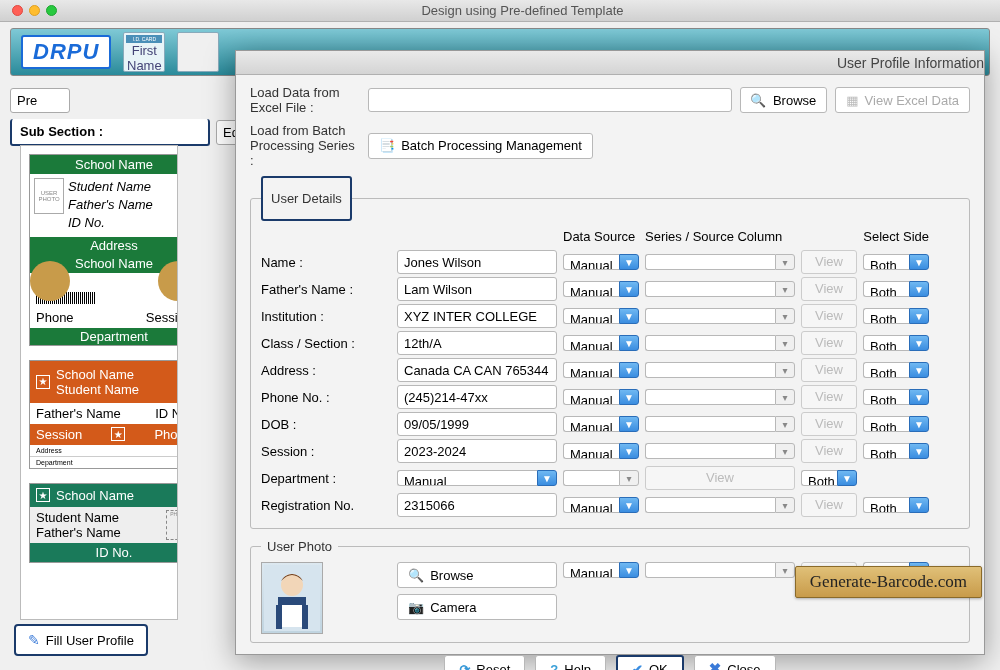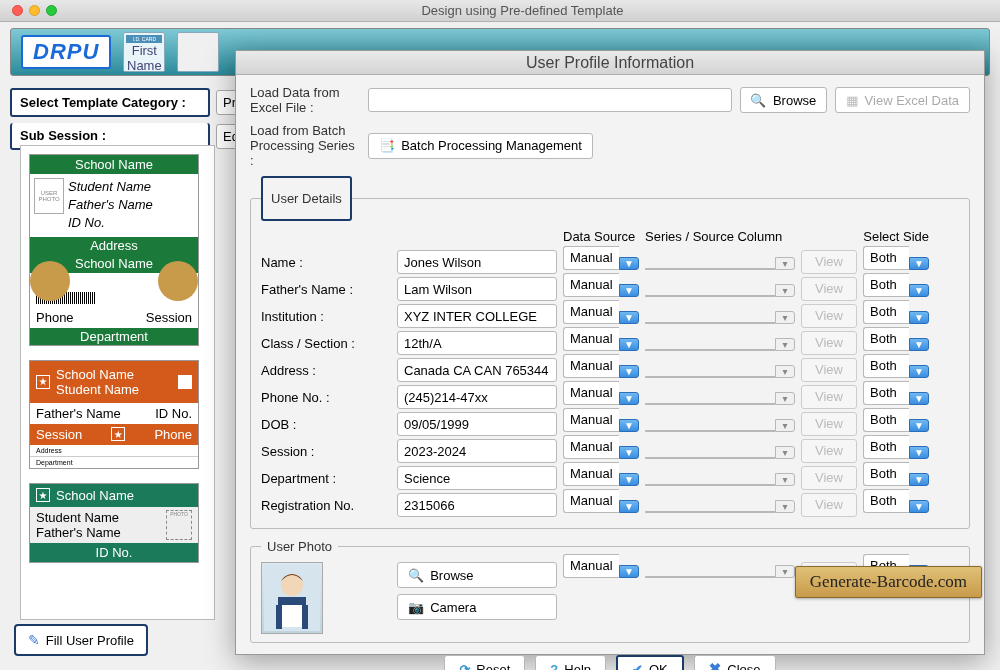--- a/index.html
+++ b/index.html
@@ -18,21 +18,21 @@
 .header-banner { margin: 6px 10px; height: 48px; background: linear-gradient(180deg,#7fc9d6,#2a8a9a); border: 1px solid #888; border-radius: 3px; display: flex; align-items: center; padding: 0 10px; gap: 12px; }
 .logo { background: #fff; color: #1a6bd8; font-weight: 900; font-style: italic; font-size: 22px; padding: 2px 10px; border: 2px solid #1a6bd8; border-radius: 3px; letter-spacing: 1px; }
 .idcard-mini { width: 42px; height: 40px; background: #e8f4f8; border: 1px solid #8ab; border-radius: 2px; font-size: 6px; padding: 2px; overflow: hidden; color:#447; }
 .idcard-mini .hdr { background:#4a8fb8; color:#fff; text-align:center; padding:1px 0; font-size:5px; }
 
 .category-bar { margin: 0 10px; padding: 6px 0; display: flex; flex-direction: column; gap: 6px; }
 .cat-row { display: flex; align-items: center; gap: 6px; }
 .cat-label { width: 200px; font-weight: bold; background:#fff; border:2px solid #1a3a6a; border-radius:3px; padding:5px 8px; }
 .cat-sel { background:#fff; border:1px solid #aaa; border-radius:3px; padding:4px 6px; width:60px; overflow:hidden; }
 
-.templates-panel { position: absolute; left: 20px; top: 145px; width: 195px; bottom: 50px; background: #fff; border: 1px solid #bbb; overflow-y: auto; padding: 8px; }
+.templates-panel { position: absolute; left: 20px; top: 145px; width: 158px; bottom: 50px; background: #fff; border: 1px solid #bbb; overflow-y: auto; padding: 8px; }
 .tpl { width: 170px; margin-bottom: 14px; }
 .tpl-card { border:1px solid #999; font-size:8px; }
 .tpl1-top { background:#1b7a3a; color:#fff; text-align:center; padding:2px; }
 .tpl1-mid { display:flex; padding:4px; gap:4px; background:#fff; }
 .tpl1-photo { width:30px; height:36px; border:1px solid #aaa; display:flex; align-items:center; justify-content:center; font-size:6px; text-align:center; color:#888; }
 .tpl1-lines { flex:1; font-size:7px; font-style:italic; line-height:1.4; }
 .tpl1-addr { background:#1b7a3a; color:#fff; text-align:center; padding:1px; }
 .tpl1-bar { padding:3px 6px; font-size:7px; display:flex; align-items:center; gap:4px; }
 .barcode { display:inline-block; width:60px; height:12px; background: repeating-linear-gradient(90deg,#000 0 1px,#fff 1px 2px); }
 .tpl1-dept { background:#1b7a3a; color:#fff; text-align:center; padding:1px; }
@@ -51,21 +51,21 @@
 .tpl3-mid { background:#eee; padding:3px 6px; font-size:7px; display:flex; justify-content:space-between; }
 .tpl3-photo { width:26px; height:30px; border:1px dashed #888; font-size:5px; text-align:center; color:#888; }
 .tpl3-id { background:#1a7a5a; color:#fff; text-align:center; padding:2px; }
 
 .fill-btn-wrap { position:absolute; left:14px; bottom:14px; }
 .pill-btn { background:#fff; border:2px solid #1a3a6a; border-radius:4px; padding:6px 12px; display:inline-flex; align-items:center; gap:6px; font-size:13px; cursor:pointer; }
 .pill-btn .ic { color:#3a7ad8; font-size:14px; }
 
 
 .dialog { position:absolute; left:235px; top:50px; width:750px; height:605px; background:#f3f3f3; border:1px solid #999; box-shadow:0 6px 28px rgba(0,0,0,.35); }
-.dialog-title { height:24px; background:linear-gradient(#eaeaea,#d4d4d4); border-bottom:1px solid #b0b0b0; text-align:center; line-height:24px; font-size:16px; color:#444; }
+.dialog-title { height:24px; background:linear-gradient(#eaeaea,#d4d4d4); border-bottom:1px solid #b0b0b0; text-align:right; line-height:24px; font-size:14px; color:#444; }
 .dialog-body { padding:10px 14px; }
 
 .row { display:flex; align-items:center; gap:8px; margin-bottom:8px; }
 .lbl { width:110px; color:#333; }
 .txt-long { flex:1; height:24px; background:#fff; border:1px solid #b8b8b8; border-radius:3px; padding:0 6px; }
 .btn { background:#fff; border:1px solid #b8b8b8; border-radius:3px; padding:4px 10px; display:inline-flex; align-items:center; gap:6px; cursor:pointer; height:26px; }
 .btn .blue-ic { color:#2a7ad8; font-weight:bold; }
 .btn.dis { color:#aaa; }
 .btn.dis .ic { color:#bbb; }
 
@@ -74,21 +74,21 @@
 .user-details-legend { border:2px solid #1a3a6a; border-radius:3px; padding:13px 8px; background:#f3f3f3; }
 
 .grid-head, .grid-row { display:grid; grid-template-columns: 130px 160px 76px 150px 56px 66px; gap:6px; align-items:center; }
 .grid-head { font-weight:normal; margin-bottom:6px; } 
 .grid-row { margin-bottom:3px; }
 .gh-ds { text-align:left; }
 .gh-se { text-align:left; }
 .gh-ss { text-align:right; }
 
 .inp { height:24px; background:#fff; border:1px solid #b8b8b8; border-radius:3px; padding:0 6px; width:100%; }
-.sel { display:flex; height:16px;align-items:flex-end; }
+.sel { display:flex; height:16px; }
 .sel .selbox { flex:1; background:#fff; border:1px solid #b8b8b8; border-right:none; border-radius:3px 0 0 3px; padding:0 6px; line-height:22px; overflow:hidden; }
 .sel .selarr { width:20px; background:linear-gradient(#6fb8f2,#3a8de0); border:1px solid #2a6db8; border-radius:0 3px 3px 0; color:#fff; display:flex; align-items:center; justify-content:center; font-size:10px; }
 .sel.plain .selarr { background:#f0f0f0; border-color:#b8b8b8; color:#888; }
 .viewbtn { height:24px; border:1px solid #ccc; border-radius:3px; background:#f6f6f6; color:#bbb; text-align:center; line-height:22px; cursor:default; }
 
 .photo-fs { margin-top:10px; }
 .photo-row { display:grid; grid-template-columns: 130px 160px 76px 150px 56px 66px; gap:6px; align-items:flex-start; }
 .photo-box { width:62px; height:72px; border:1px solid #aaa; background:linear-gradient(180deg,#dce8f0,#c0d4e0); display:flex; align-items:center; justify-content:center; overflow:hidden; }
 .photo-svg { width:56px; height:66px; }
 .photo-btns { display:flex; flex-direction:column; gap:6px; }
@@ -118,25 +118,24 @@
     <div class="logo">DRPU</div>
     <div class="idcard-mini">
       <div class="hdr">I.D. CARD</div>
       <div style="text-align:center;">First Name</div>
     </div>
     <div class="idcard-mini" style="background:#f0f0f0;"></div>
   </div>
 
   <div class="category-bar">
     <div class="cat-row">
-      <div class="cat-label">Select Template Category :</div>
       <div class="cat-sel">Pre</div>
     </div>
     <div class="cat-row">
-      <div class="cat-label" style="border-top:none;">Sub Session :</div>
+      <div class="cat-label" style="border-top:none;">Sub Section :</div>
       <div class="cat-sel">Ed</div>
     </div>
   </div>
 
   <div class="templates-panel">
 
     <div class="tpl">
       <div class="tpl-card">
         <div class="tpl1-top">School Name</div>
         <div class="tpl1-mid">
@@ -379,21 +378,20 @@
                 <div class="selarr">▾</div>
               </div>
               <div class="viewbtn">View</div>
               <div class="sel">
                 <div class="selbox">Both</div>
                 <div class="selarr">▼</div>
               </div>
             </div>
             <div class="grid-row">
               <div>Department :</div>
-              <input class="inp" value="Science" style="">
               <div class="sel">
                 <div class="selbox">Manual</div>
                 <div class="selarr">▼</div>
               </div>
               <div class="sel plain">
                 <div class="selbox"></div>
                 <div class="selarr">▾</div>
               </div>
               <div class="viewbtn">View</div>
               <div class="sel">

